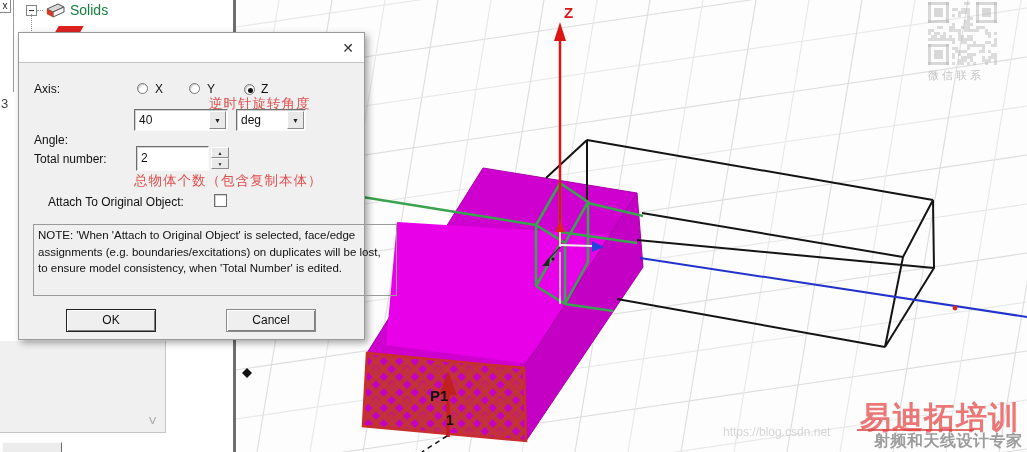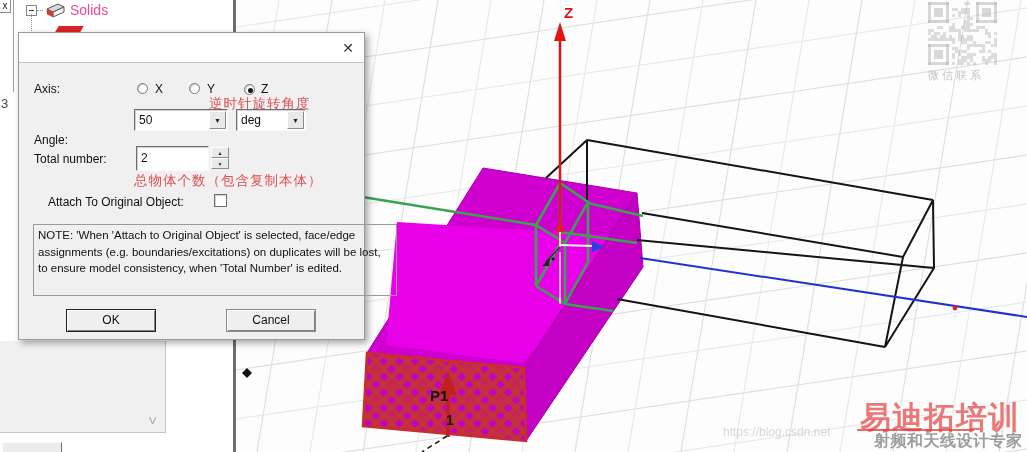--- a/index.html
+++ b/index.html
@@ -11,21 +11,21 @@
   #treepanel { position:absolute; left:0; top:0; width:233px; height:452px; background:#fff; }
   .xbtn { position:absolute; left:0; top:0; width:11px; height:13px; font-size:10px; line-height:11px;
           text-align:center; color:#222; border-right:1px solid #8a8a8a; border-bottom:1px solid #8a8a8a; cursor:pointer; }
   .vline { position:absolute; left:13px; top:0; width:1px; height:92px; background:#9c9c9c; }
   .rowidx { position:absolute; left:1px; top:96px; font-size:13px; color:#444; }
   .tree-item { position:absolute; left:26px; top:1px; height:18px; display:flex; align-items:center; }
   .expander { position:relative; width:11px; height:11px; border:1px solid #848484; background:#fff; display:inline-block; }
   .expander::after { content:""; position:absolute; left:2px; top:4px; width:5px; height:1px; background:#333; }
   .tree-conn { width:6px; height:1px; border-top:1px dotted #999; }
   .solids-icon { display:inline-block; width:21px; height:15px; margin-left:2px; }
-  .tree-label { font-size:14px; color:#ec4899; margin-left:4px; }
+  .tree-label { font-size:14px; color:#15803d; margin-left:4px; }
   .tree-dot-v { position:absolute; left:31px; top:14px; width:1px; height:17px; border-left:1px dotted #999; }
   .red-sliver { position:absolute; left:57px; top:26px; width:25px; height:6px; background:#dd2222;
                 transform:skewX(-30deg); }
   .props-panel { position:absolute; left:0; top:341px; width:166px; height:92px; background:#f0f0f0;
                  border-right:1px solid #c6c6c6; border-bottom:1px solid #c6c6c6; }
   .chev { position:absolute; right:8px; bottom:6px; font-size:15px; color:#aaa; line-height:10px; cursor:pointer; }
   .partial-btn { position:absolute; left:2px; top:442px; width:60px; height:14px; background:#ececec;
                  border:1px solid #6e6e6e; border-top-color:#fbfbfb; border-left-color:#fbfbfb; }
   #vpborder { position:absolute; left:233px; top:0; width:3px; height:452px; background:#6e6e6e; }
 
@@ -380,21 +380,21 @@
     <span class="radio" style="left:118px; top:50px;"></span>
     <span class="rlabel" style="left:136px; top:49px;">X</span>
     <span class="radio" style="left:170px; top:50px;"></span>
     <span class="rlabel" style="left:188px; top:49px;">Y</span>
     <span class="radio sel" style="left:225px; top:51px;"></span>
     <span class="rlabel" style="left:242px; top:49px;">Z</span>
     <span class="annot" style="left:190px; top:62px;">逆时针旋转角度</span>
 
     <span class="dlabel" style="left:15px; top:80px;margin-top:20px;">Angle:</span>
     <div class="combo" style="left:115px; top:76px; width:94px;">
-      <span class="val">50</span>
+      <span class="val">40</span>
       <span class="dbtn">▼</span>
     </div>
     <div class="combo" style="left:217px; top:76px; width:70px;">
       <span class="val">deg</span>
       <span class="dbtn">▼</span>
     </div>
 
     <span class="dlabel" style="left:15px; top:119px;">Total number:</span>
     <div class="spinbox">
       <span class="val">2</span>

